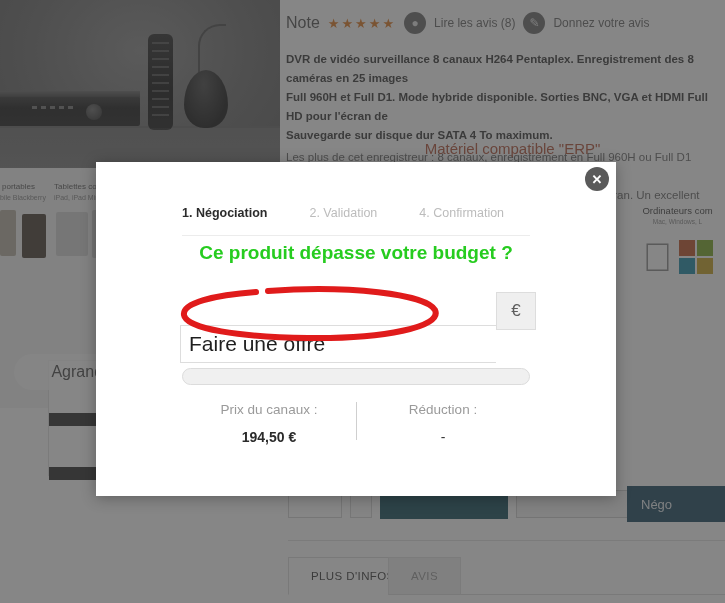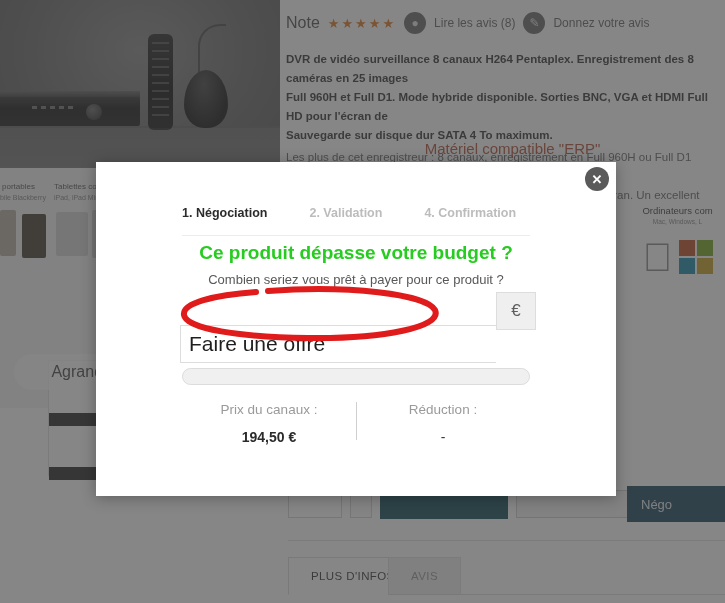--- a/index.html
+++ b/index.html
@@ -140,21 +140,21 @@
     display: flex; align-items: center; justify-content: center;
     font-size: 13px; font-weight: bold; cursor: pointer;
   }
   .steps {
     position: absolute; left: 86px; top: 44px; width: 348px; height: 30px;
     border-bottom: 1px solid #ececec;
     display: flex; align-items: flex-start;
   }
   .step { font-size: 12.5px; white-space: nowrap; }
   .step-active { font-weight: bold; color: #2b2b2b; }
-  .step-idle { color: #bcbcbc; margin-left: 42px; font-weight: bold; }
+  .step-idle { color: #bcbcbc; margin-left: 42px; }
 
   .modal-h1 {
     position: absolute; left: 0; right: 0; top: 80px;
     text-align: center; font-size: 19px; font-weight: bold; color: #26cc1f;
   }
   .modal-sub {
     position: absolute; left: 0; right: 0; top: 110px;
     text-align: center; font-size: 13px; color: #585858;
   }
 
@@ -286,21 +286,20 @@
 
   <div id="modal">
 
     <div class="steps">
       <span class="step step-active">1. Négociation</span>
       <span class="step step-idle">2. Validation</span>
       <span class="step step-idle">4. Confirmation</span>
     </div>
 
     <div class="modal-h1">Ce produit dépasse votre budget ?</div>
-    <div class="modal-sub">Combien seriez vous prêt à payer pour ce produit ?</div>
 
     <div class="offer-wrap">
       <input class="offer-input" type="text" placeholder="Faire une offre" style="">
       <div class="offer-suffix">€</div>
     </div>
 
     <div class="progress-track"></div>
 
     <div class="summary">
       <div class="sum-divider"></div>

